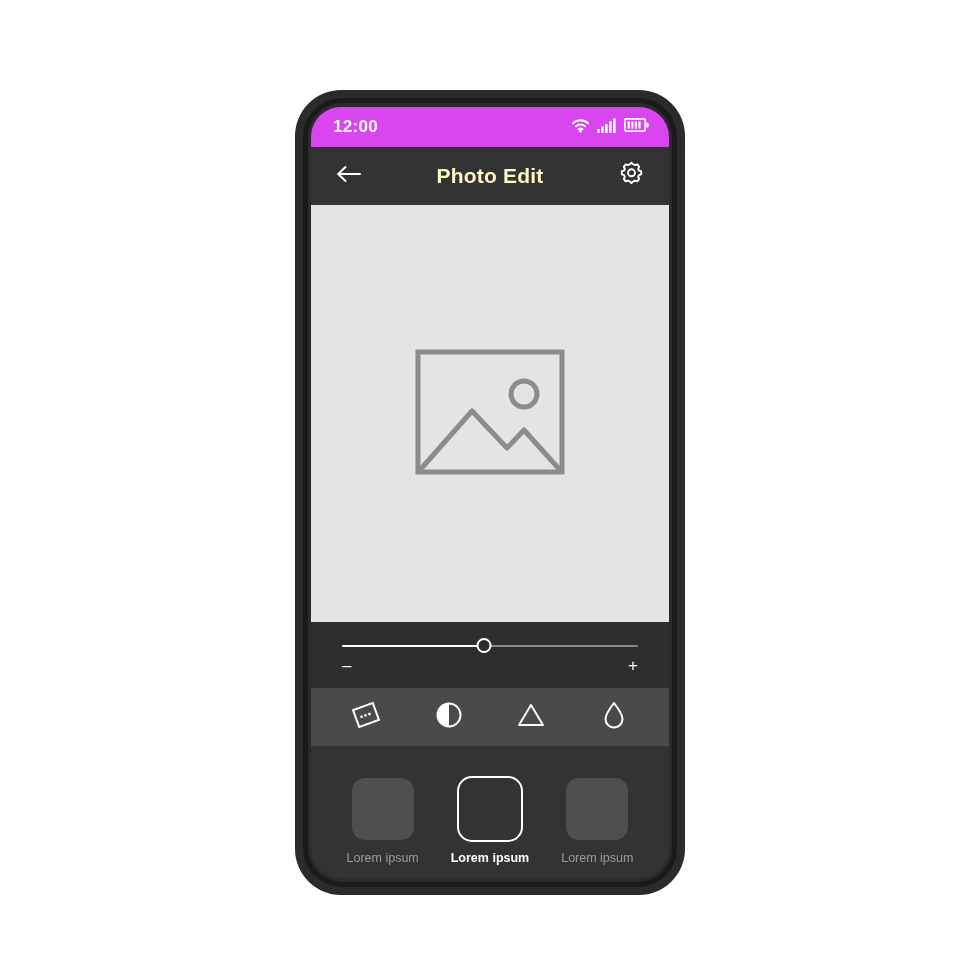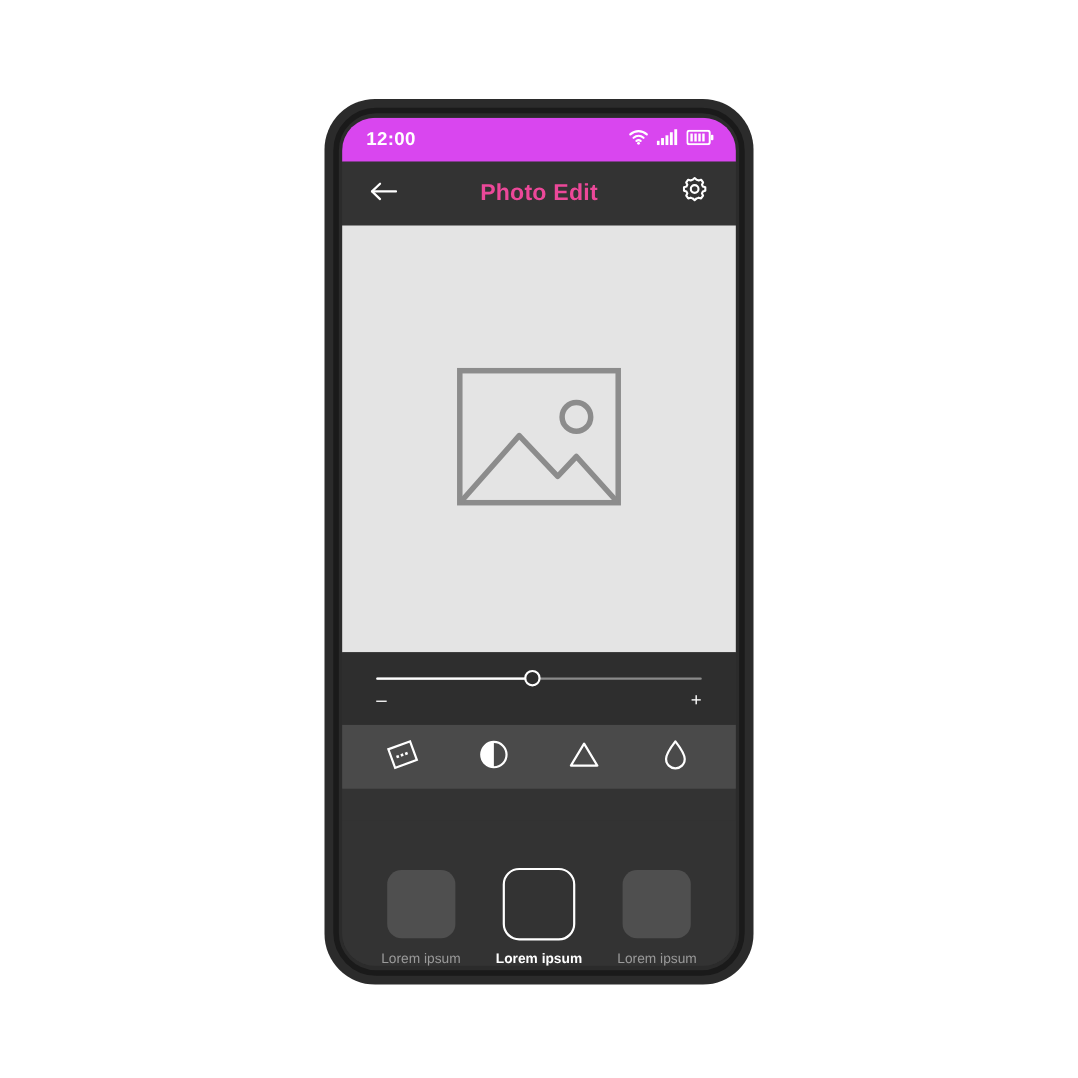--- a/index.html
+++ b/index.html
@@ -81,21 +81,21 @@
     height: 58px;
     background: #333333;
     display: flex;
     align-items: center;
     justify-content: space-between;
     padding: 0 22px;
     box-sizing: border-box;
     flex: 0 0 auto;
   }
   .header-title {
-    color: #ec4899;
+    color: #fef9c3;
     font-size: 21px;
     font-weight: bold;
     letter-spacing: 0.2px;
     flex: 1;
     text-align: center;
   }
   .hdr-btn {
     width: 32px;
     height: 32px;
     display: flex;
@@ -189,25 +189,24 @@
     align-items: center;
     justify-content: center;
   }
 
   
   .filters-row {
     background: #333333;
     flex: 0 0 auto;
     height: 132px;
     display: flex;
-    align-items: flex-end;
+    align-items: center;
     justify-content: space-around;
     padding: 18px 18px 0 18px;
     box-sizing: border-box;
-    margin-top: 29px;
   }
   .filter-item {
     display: flex;
     flex-direction: column;
     align-items: center;
     width: 90px;
   }
   .filter-thumb {
     width: 62px;
     height: 62px;

